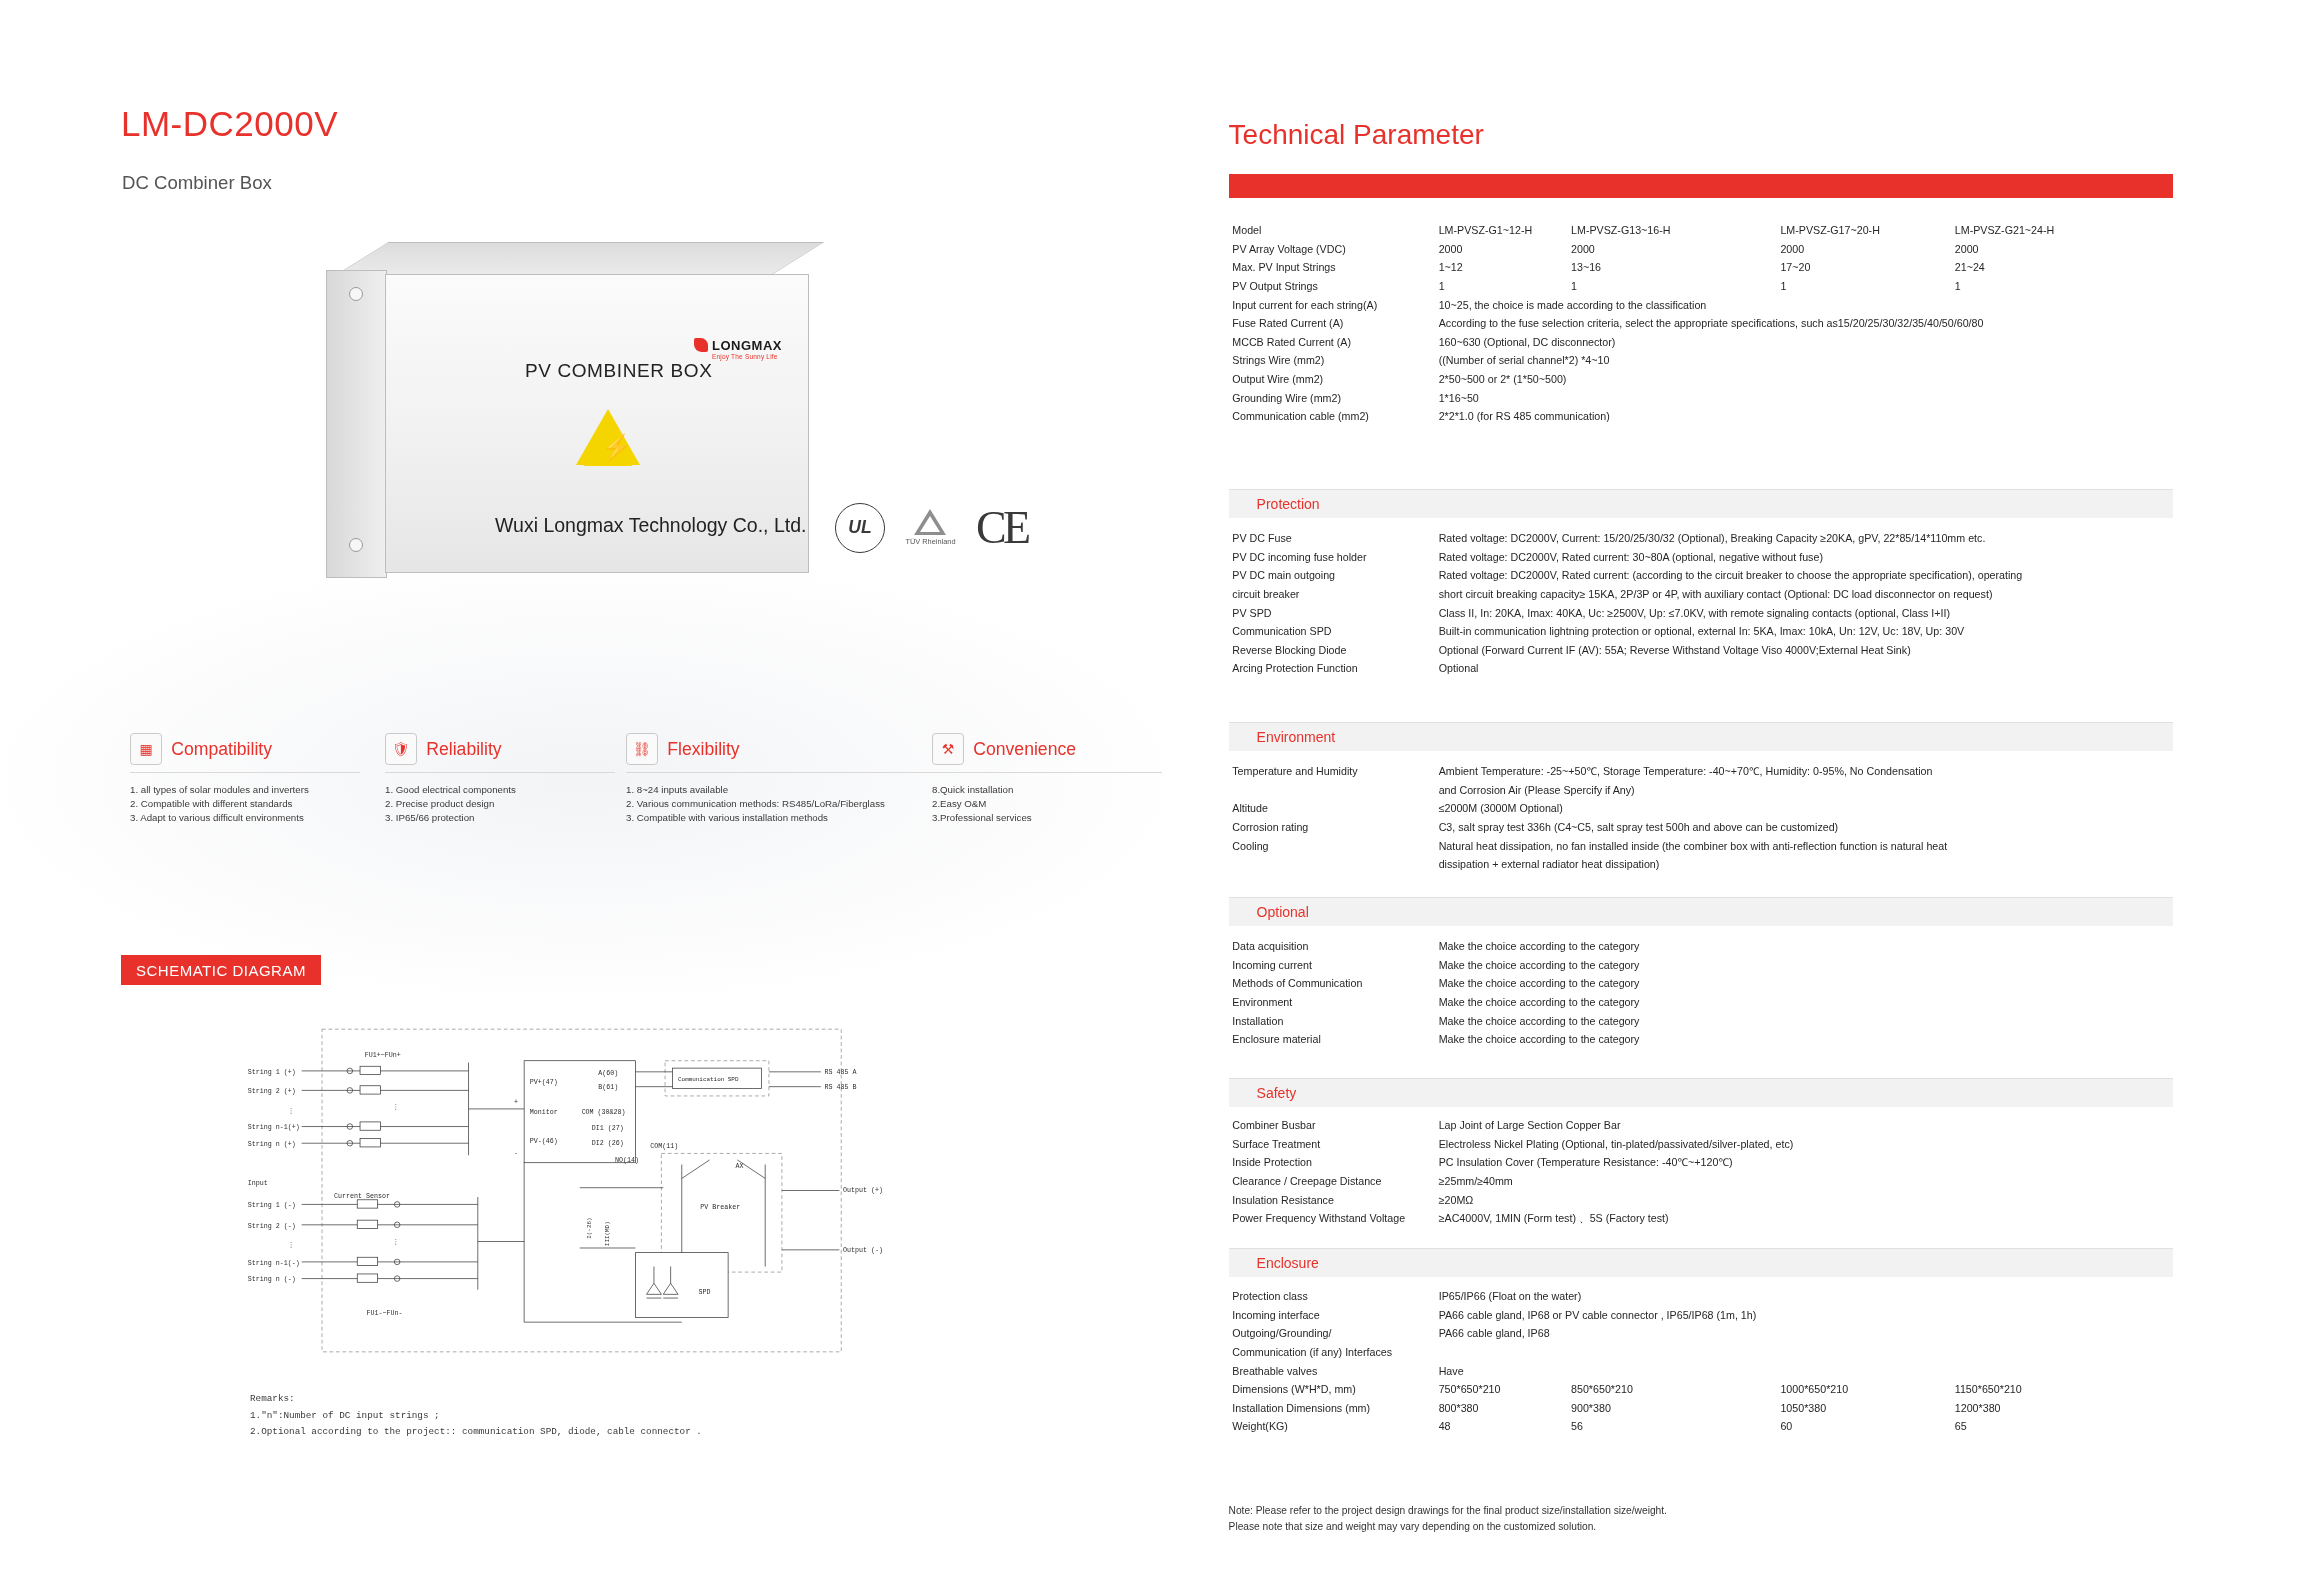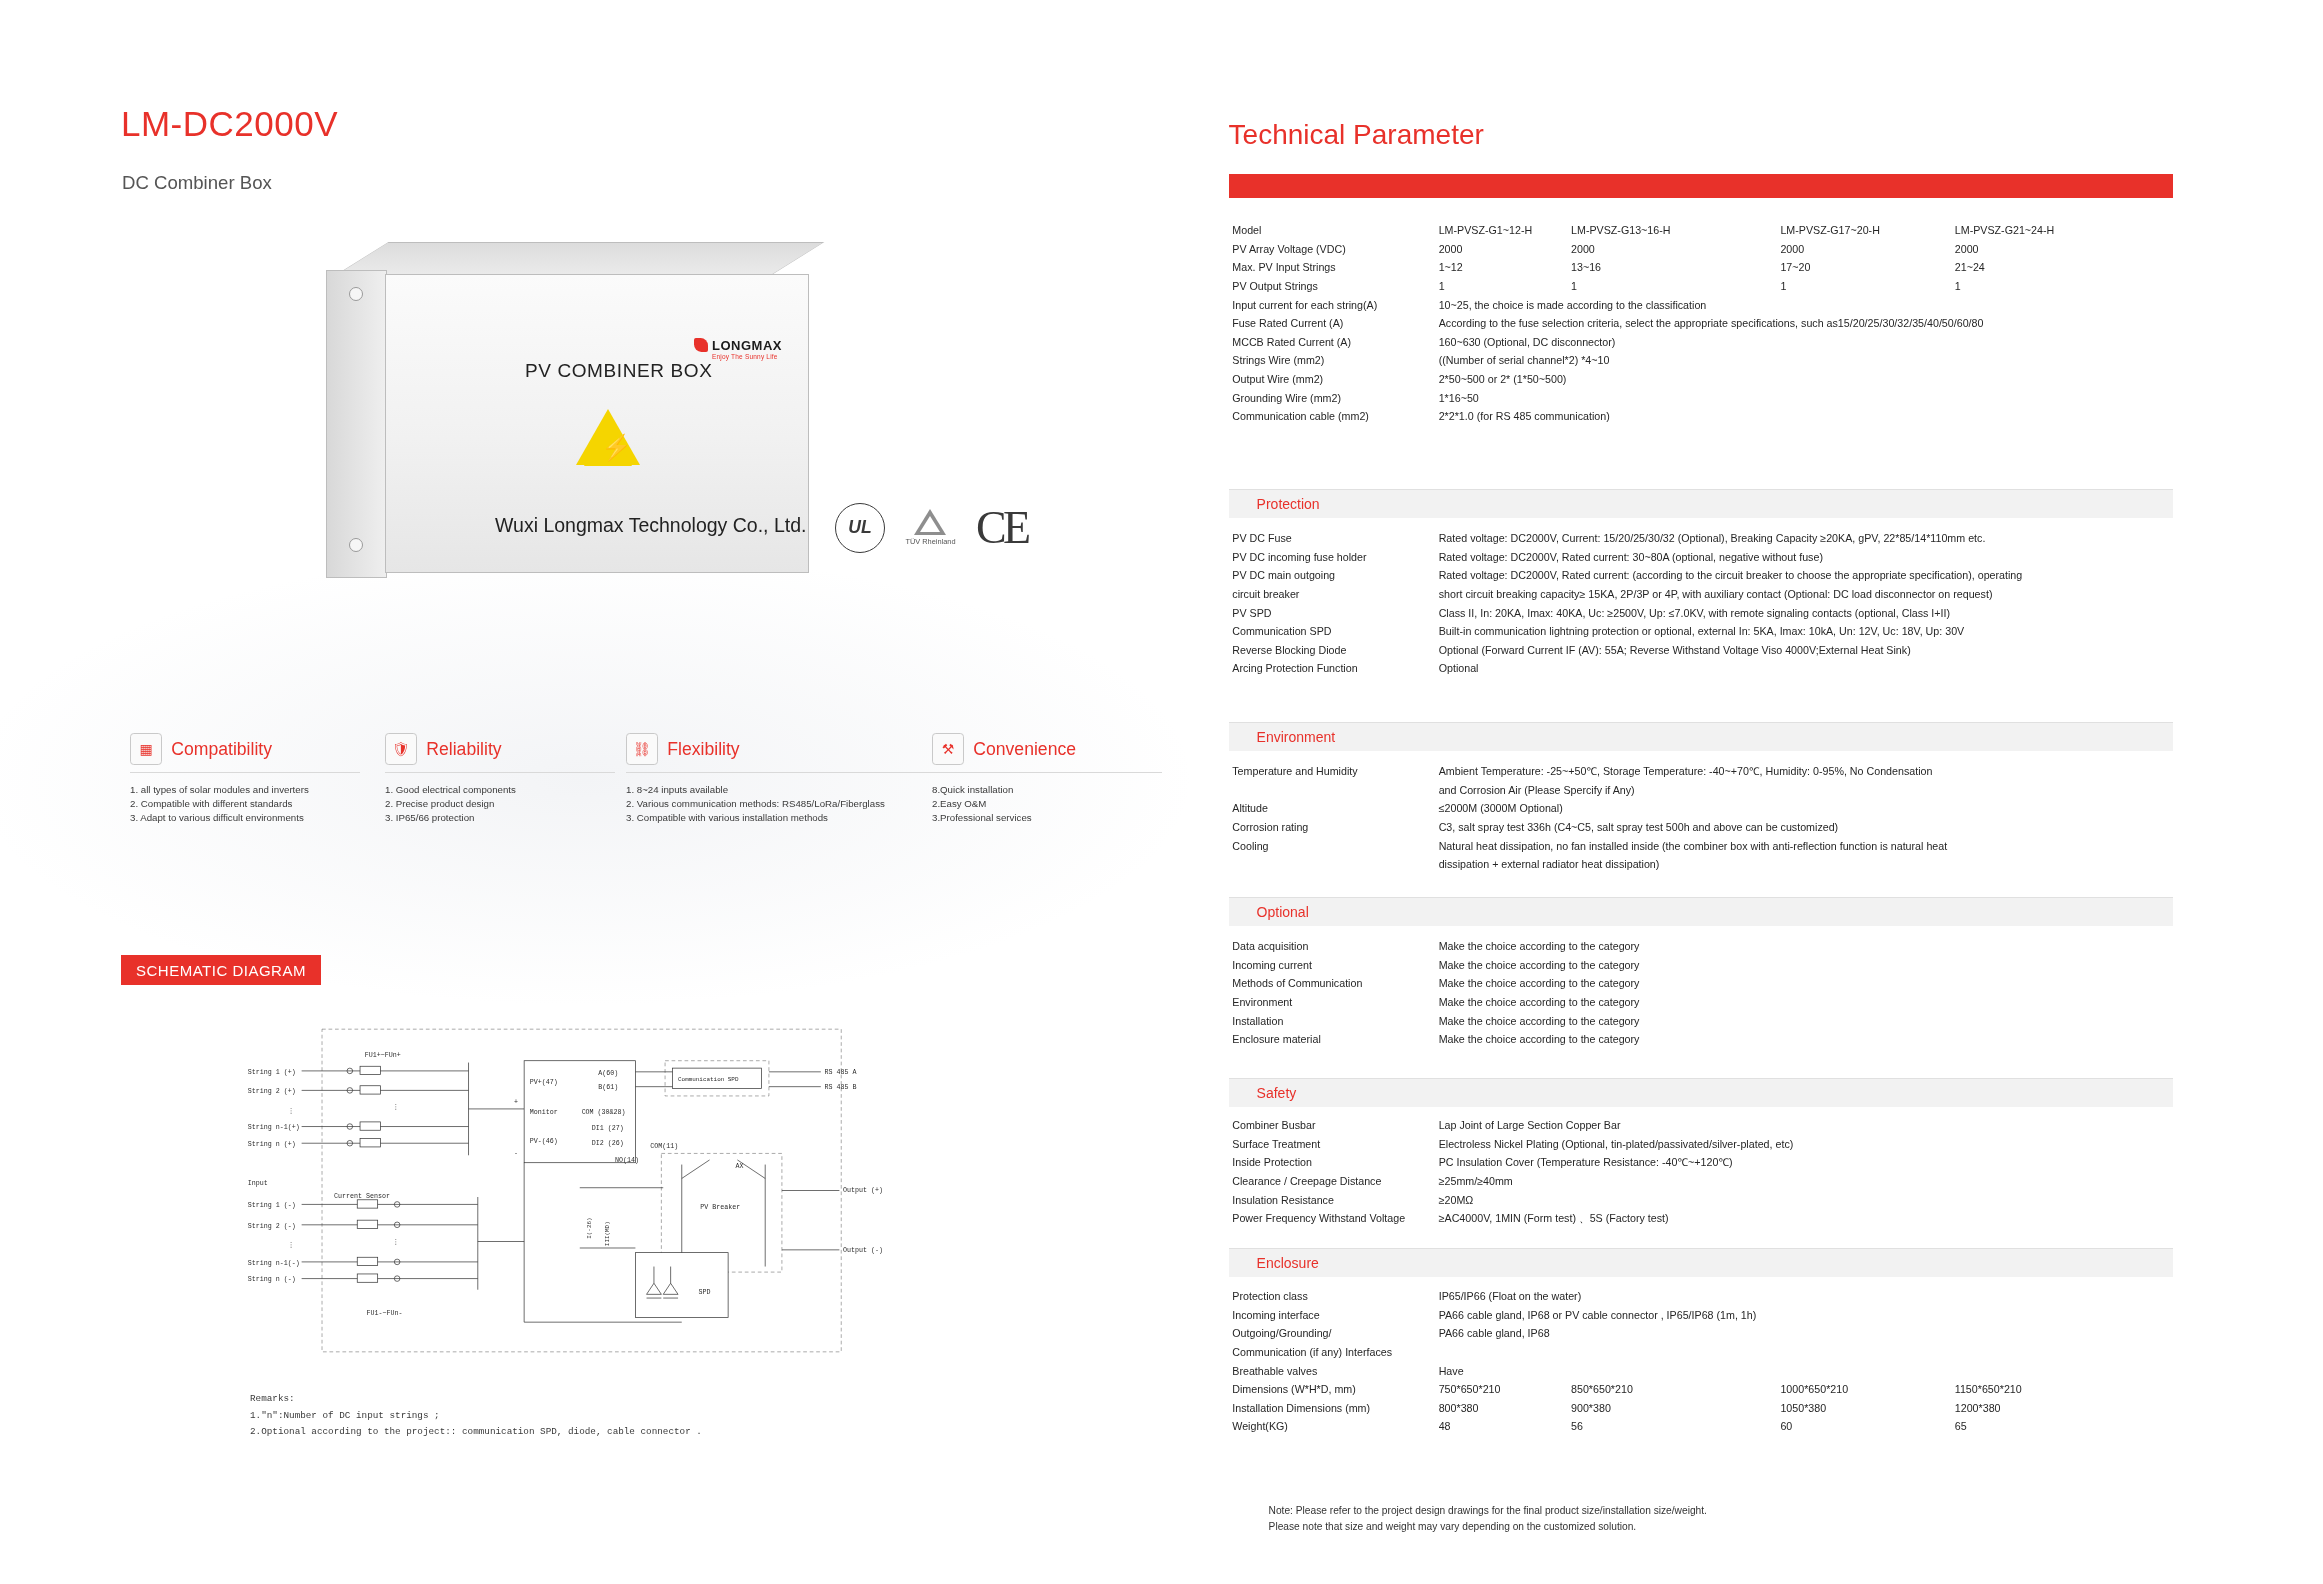--- a/index.html
+++ b/index.html
@@ -615,19 +615,19 @@
       <tr>
         <td class="k">Weight(KG)</td>
         <td class="c1">48</td>
         <td class="c2">56</td>
         <td class="c3">60</td>
         <td>65</td>
       </tr>
     </tbody>
       </table>
 
-    <div class="note" style="top:1503px;margin-left:40px;">
+    <div class="note" style="top:1503px;">
       <div>Note: Please refer to the project design drawings for the final product size/installation size/weight.</div>
       <div>Please note that size and weight may vary depending on the customized solution.</div>
     </div>
   </div>
 </div>
 
 
 </body></html>

